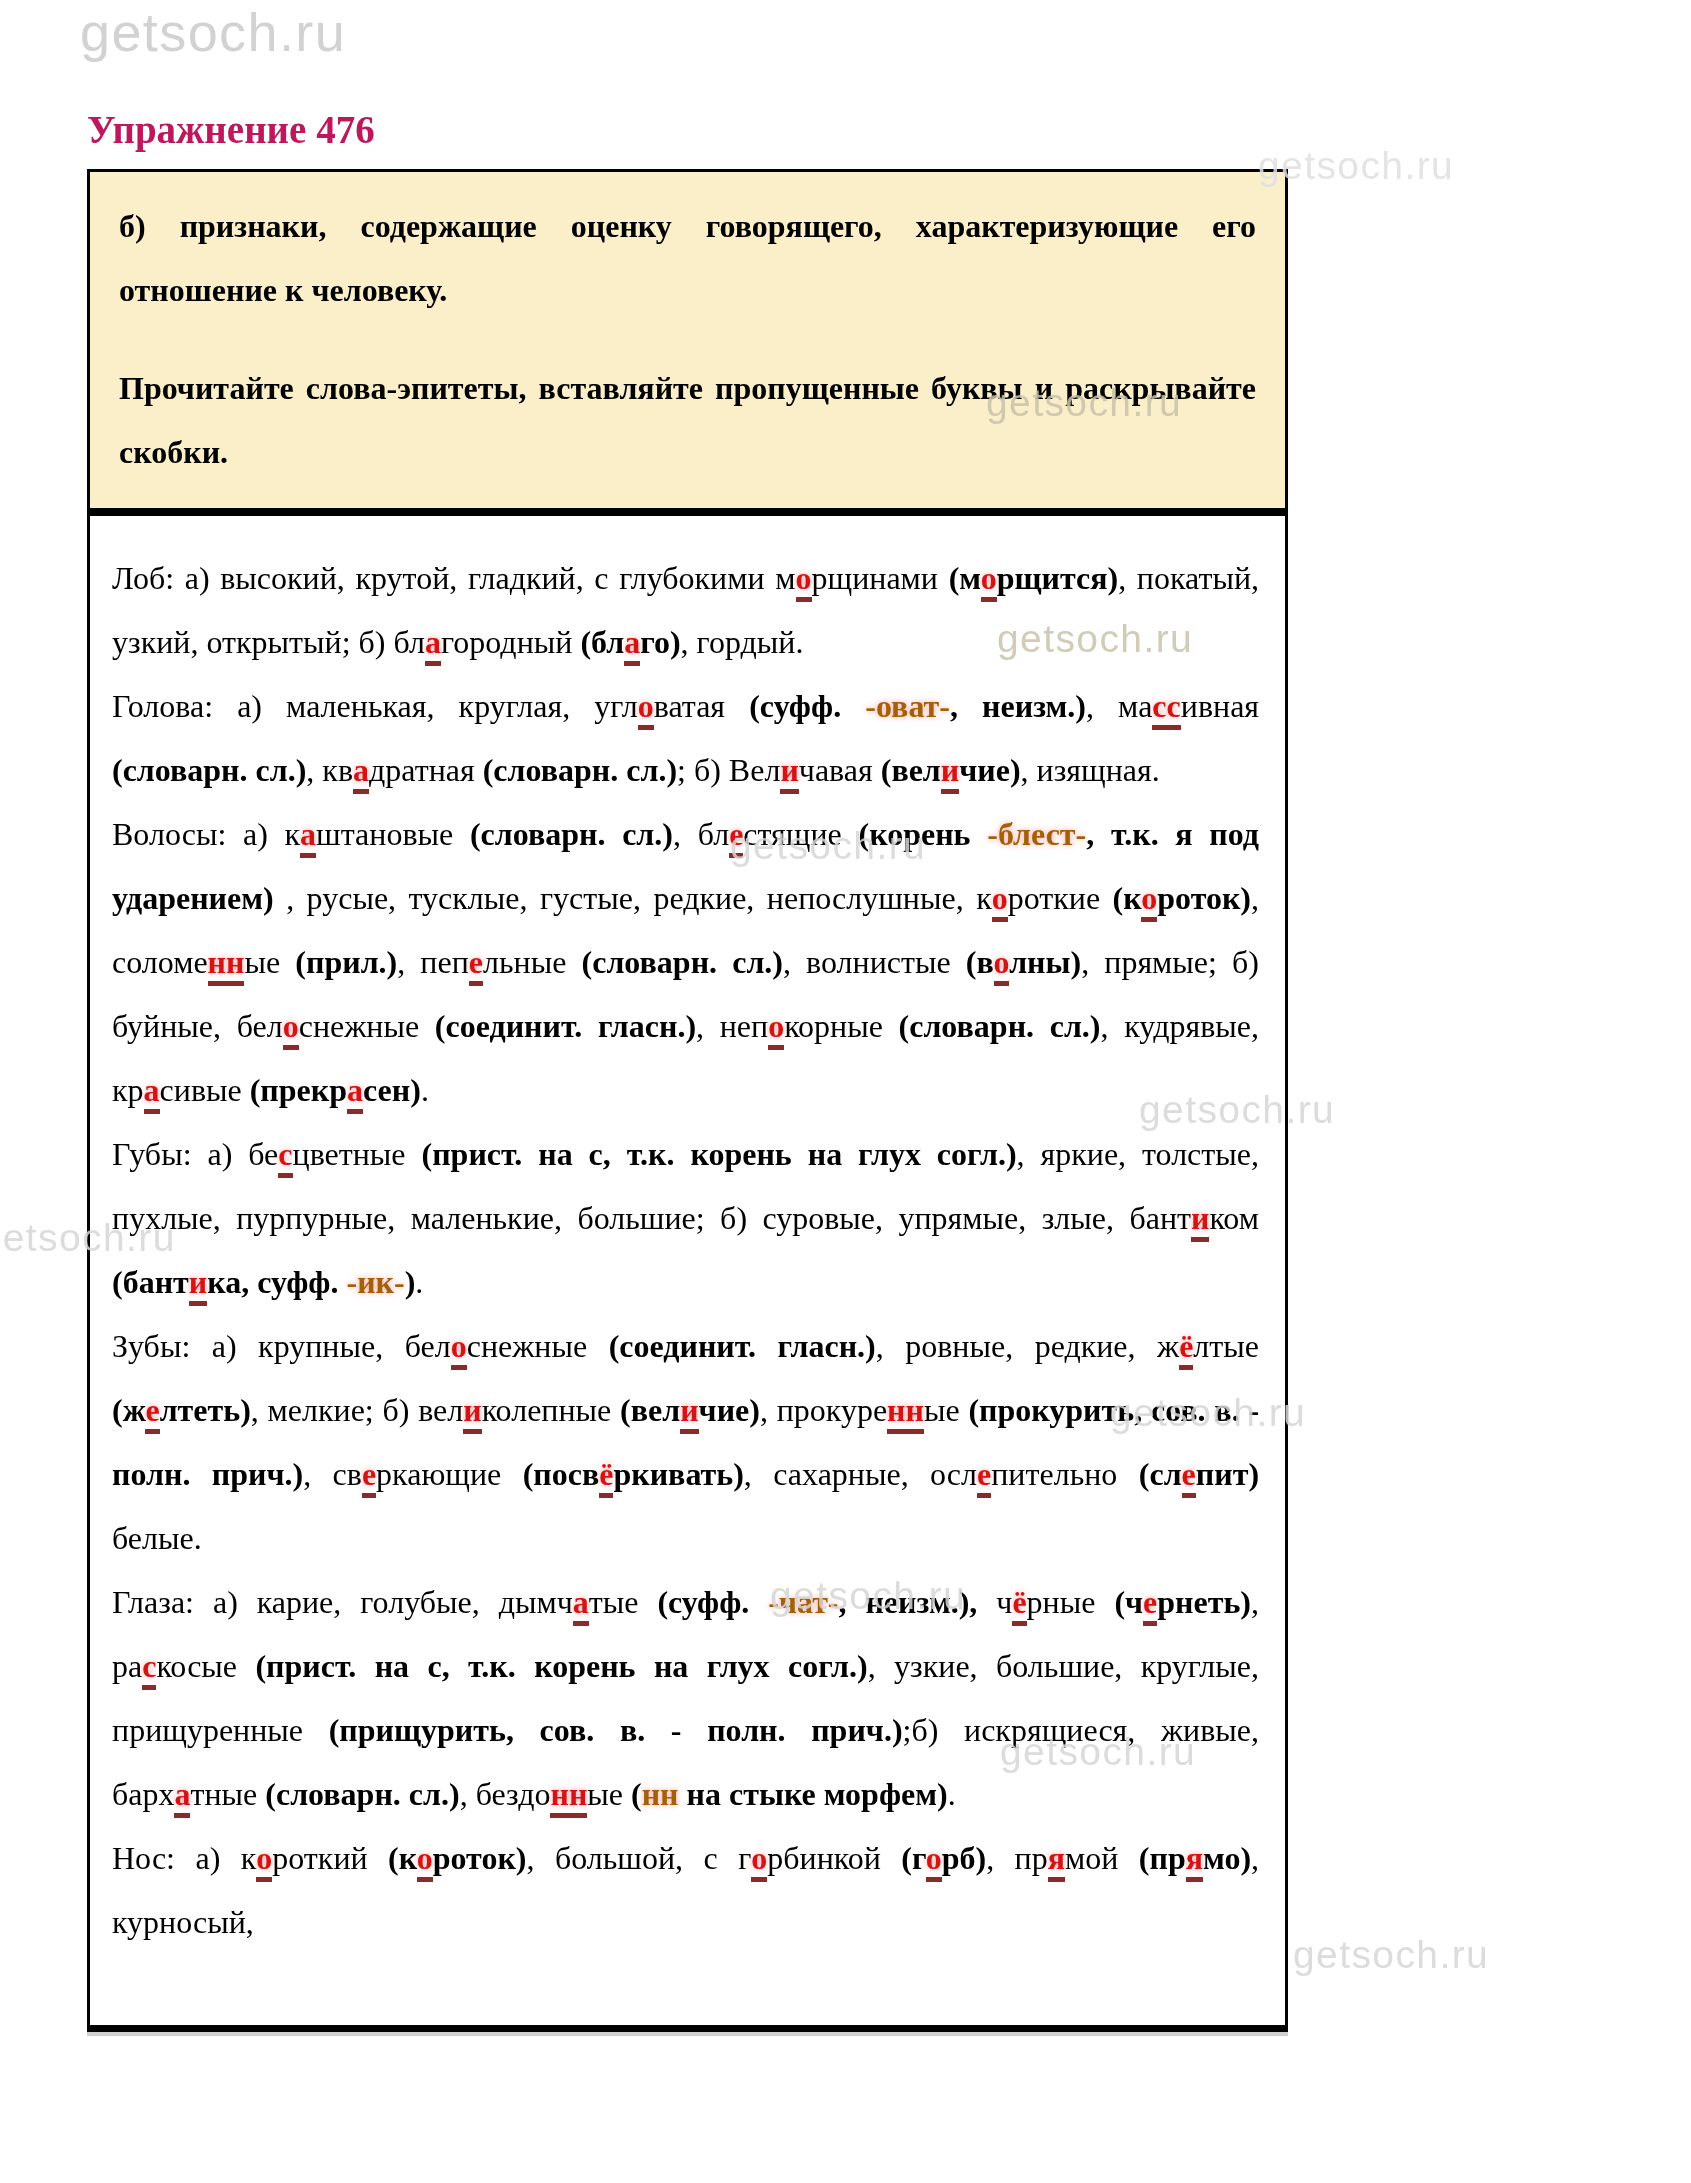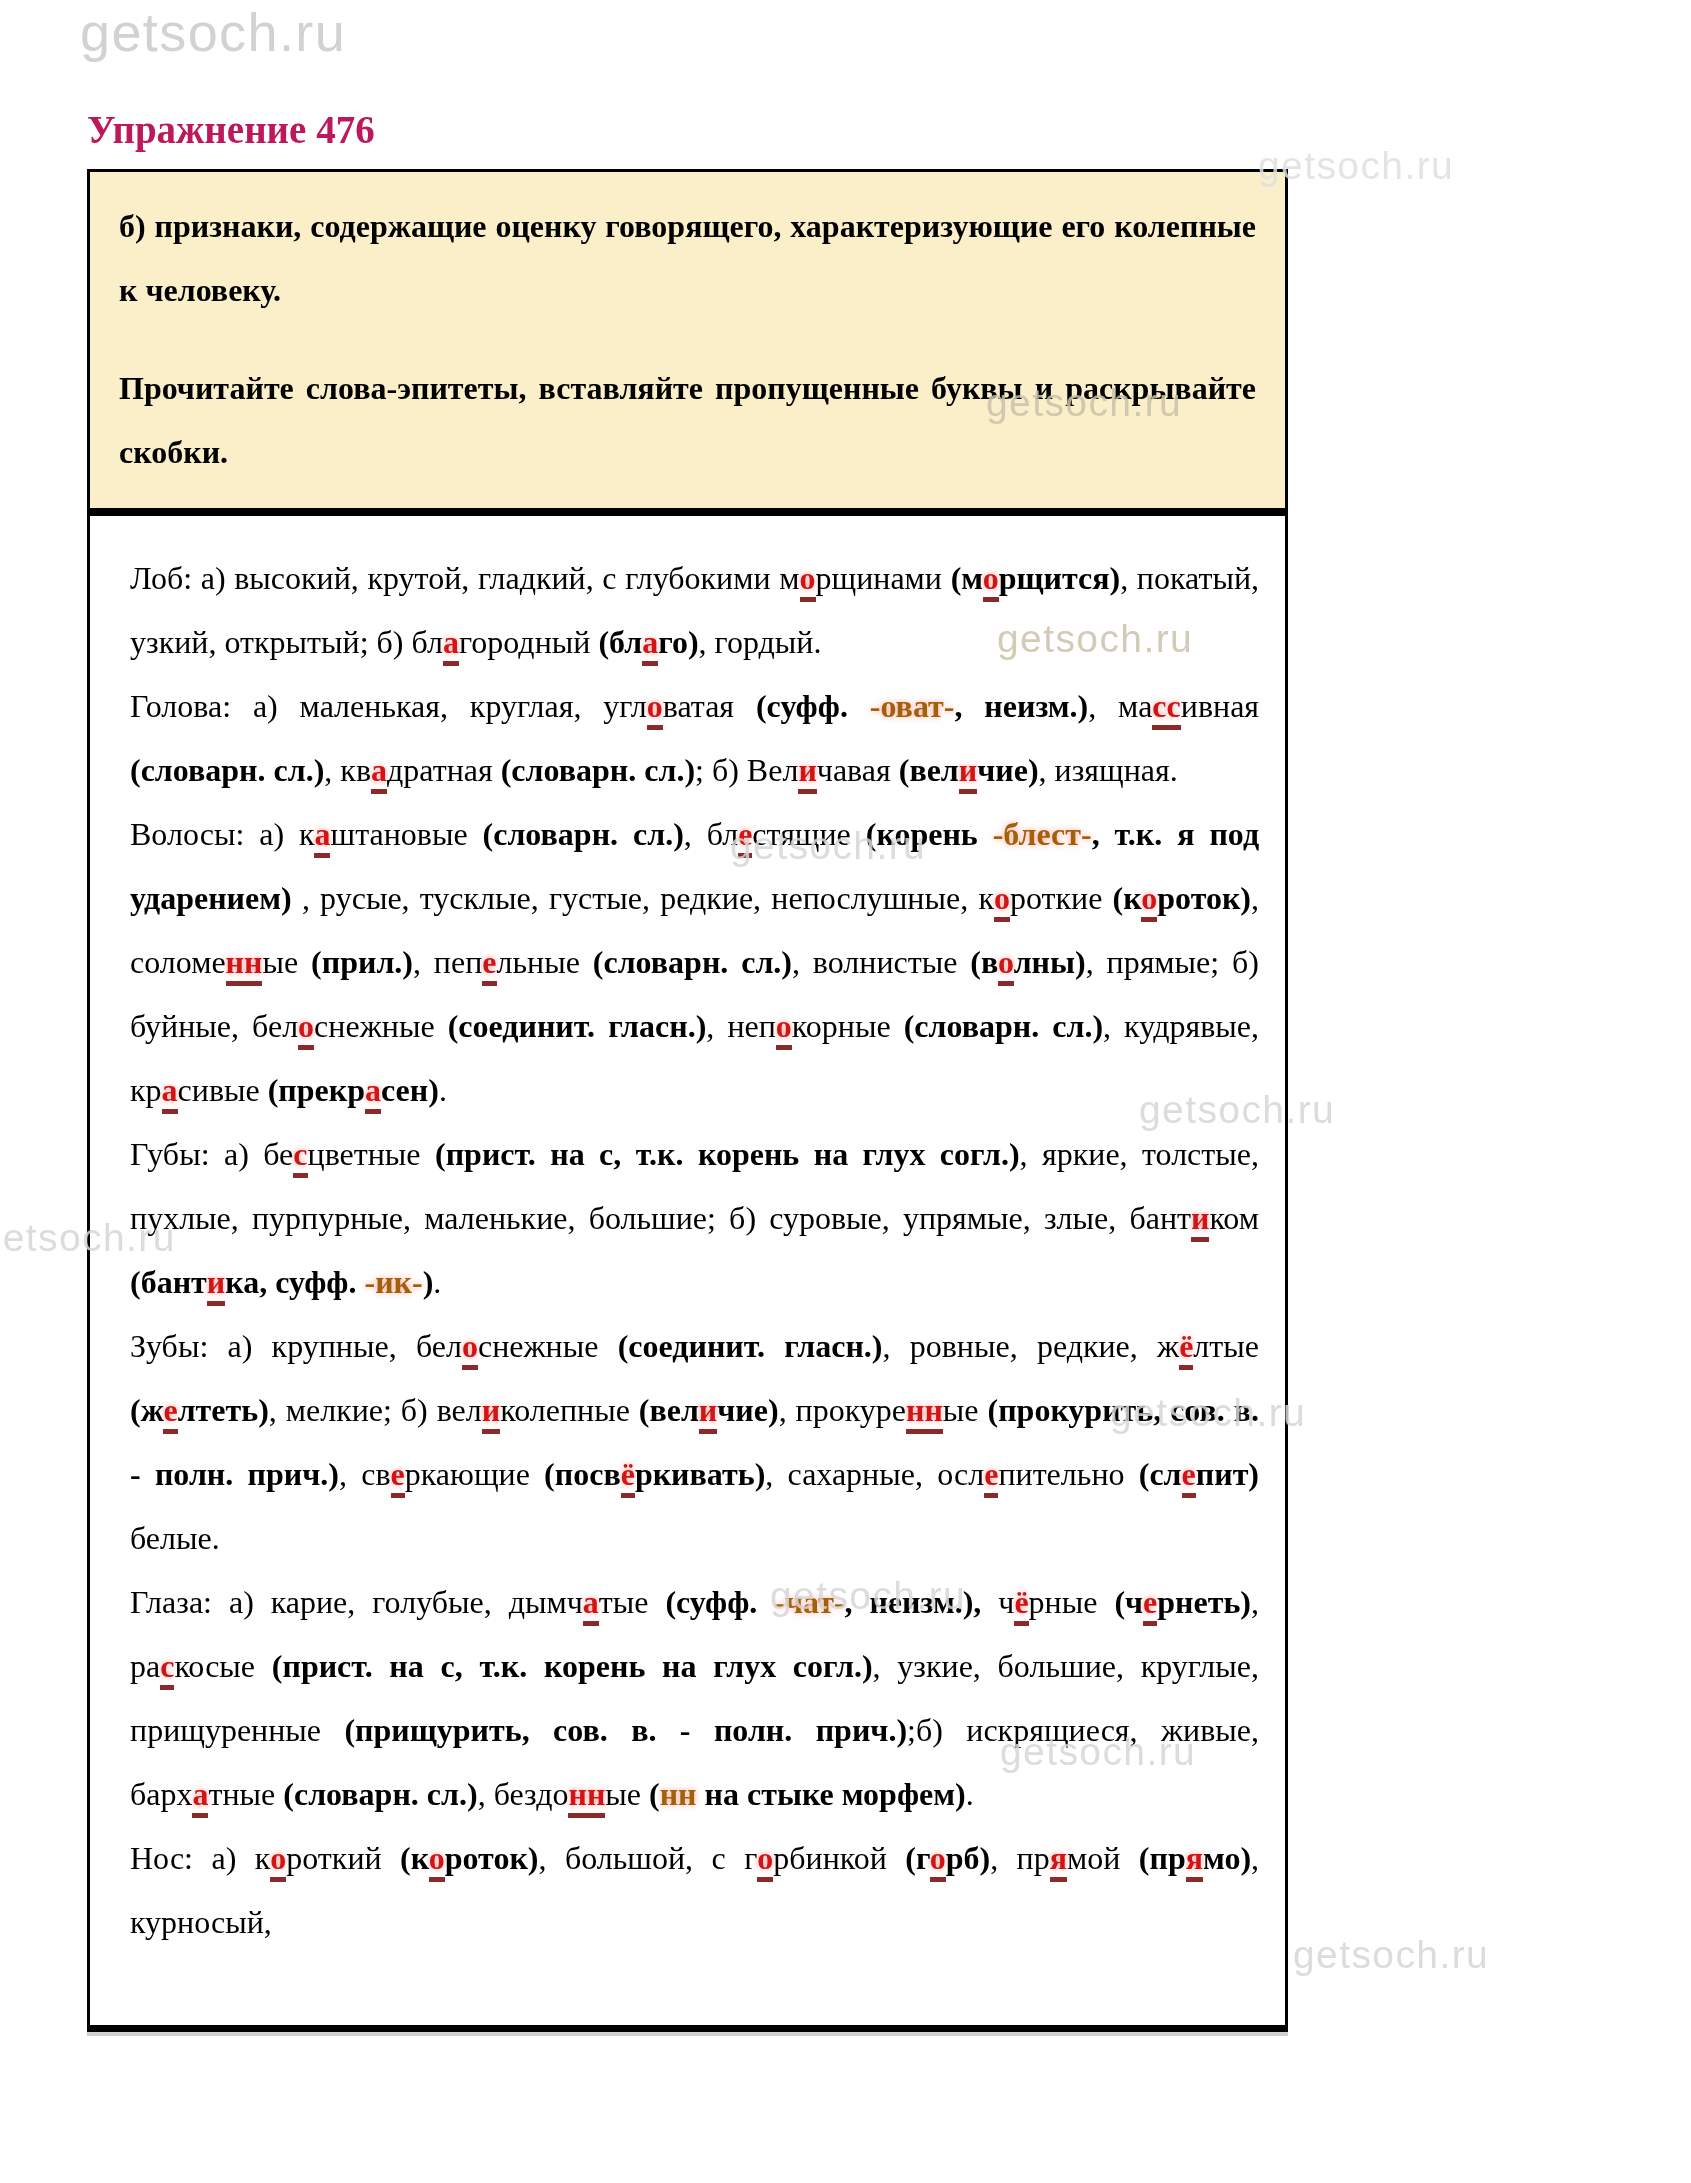--- a/index.html
+++ b/index.html
@@ -44,21 +44,21 @@
     margin:0;font-size:32px;line-height:64px;font-weight:bold;
     text-align:justify;color:#000;
   }
   .task-box p:last-child{margin-top:34px;}
 
   .answer-box{
     margin:0 84px 0 87px;
     background:#ffffff;
     border:3.4px solid #000;border-top:none;border-bottom:7.5px solid #000;
     box-shadow:0 4.1px 0 rgba(150,150,150,.45);
-    padding:30px 26px 71px 40px;
+    padding:30px 26px 71px 22px;
     position:relative;z-index:2;
   }
   .ans-p{margin:0;font-size:32px;line-height:64px;text-align:justify;color:#000;}
 
   .seg-b{font-weight:bold;}
   .seg-red{
     font-weight:bold;color:#a16207;
     text-shadow:0 0 6.8px rgba(255,90,90,.55);
   }
   .seg-redu{
@@ -80,21 +80,21 @@
   <span class="wm wm6">getsoch.ru</span>
   <span class="wm wm7">getsoch.ru</span>
   <span class="wm wm8">getsoch.ru</span>
   <span class="wm wm9">getsoch.ru</span>
   <span class="wm wm10">getsoch.ru</span>
   <span class="wm wm11">getsoch.ru</span>
 
   <h1 class="title">Упражнение 476</h1>
 
   <div class="task-box" id="task-box">
-      <p>б) признаки, содержащие оценку говорящего, характеризующие его колепные к человеку.</p>
+      <p>б) признаки, содержащие оценку говорящего, характеризующие его отношение к человеку.</p>
       <p>Прочитайте слова-эпитеты, вставляйте пропущенные буквы и раскрывайте скобки.</p>
     </div>
 
   <div class="answer-box" id="answer-box">
       <p class="ans-p"><span>Лоб: а) высокий, крутой, гладкий, с глубокими м</span><span class="seg-redu">о</span><span>рщинами </span><span class="seg-b">(м</span><span class="seg-redu">о</span><span class="seg-b">рщится)</span><span>, покатый, узкий, открытый; б) бл</span><span class="seg-redu">а</span><span>городный </span><span class="seg-b">(бл</span><span class="seg-redu">а</span><span class="seg-b">го)</span><span>, гордый.</span></p>
       <p class="ans-p"><span>Голова: а) маленькая, круглая, угл</span><span class="seg-redu">о</span><span>ватая </span><span class="seg-b">(суфф. </span><span class="seg-red">-оват-</span><span class="seg-b">, неизм.)</span><span>, ма</span><span class="seg-redu">сс</span><span>ивная </span><span class="seg-b">(словарн. сл.)</span><span>, кв</span><span class="seg-redu">а</span><span>дратная </span><span class="seg-b">(словарн. сл.)</span><span>; б) Вел</span><span class="seg-redu">и</span><span>чавая </span><span class="seg-b">(вел</span><span class="seg-redu">и</span><span class="seg-b">чие)</span><span>, изящная.</span></p>
       <p class="ans-p"><span>Волосы: а) к</span><span class="seg-redu">а</span><span>штановые </span><span class="seg-b">(словарн. сл.)</span><span>, бл</span><span class="seg-redu">е</span><span>стящие </span><span class="seg-b">(корень </span><span class="seg-red">-блест-</span><span class="seg-b">, т.к. я под ударением)</span><span> , русые, тусклые, густые, редкие, непослушные, к</span><span class="seg-redu">о</span><span>роткие </span><span class="seg-b">(к</span><span class="seg-redu">о</span><span class="seg-b">роток)</span><span>, соломе</span><span class="seg-redu">нн</span><span>ые </span><span class="seg-b">(прил.)</span><span>, пеп</span><span class="seg-redu">е</span><span>льные </span><span class="seg-b">(словарн. сл.)</span><span>, волнистые </span><span class="seg-b">(в</span><span class="seg-redu">о</span><span class="seg-b">лны)</span><span>, прямые; б) буйные, бел</span><span class="seg-redu">о</span><span>снежные </span><span class="seg-b">(соединит. гласн.)</span><span>, неп</span><span class="seg-redu">о</span><span>корные </span><span class="seg-b">(словарн. сл.)</span><span>, кудрявые, кр</span><span class="seg-redu">а</span><span>сивые </span><span class="seg-b">(прекр</span><span class="seg-redu">а</span><span class="seg-b">сен)</span><span>.</span></p>
       <p class="ans-p"><span>Губы: а) бе</span><span class="seg-redu">с</span><span>цветные </span><span class="seg-b">(прист. на с, т.к. корень на глух согл.)</span><span>, яркие, толстые, пухлые, пурпурные, маленькие, большие; б) суровые, упрямые, злые, бант</span><span class="seg-redu">и</span><span>ком </span><span class="seg-b">(бант</span><span class="seg-redu">и</span><span class="seg-b">ка, суфф. </span><span class="seg-red">-ик-</span><span class="seg-b">)</span><span>.</span></p>
       <p class="ans-p"><span>Зубы: а) крупные, бел</span><span class="seg-redu">о</span><span>снежные </span><span class="seg-b">(соединит. гласн.)</span><span>, ровные, редкие, ж</span><span class="seg-redu">ё</span><span>лтые </span><span class="seg-b">(ж</span><span class="seg-redu">е</span><span class="seg-b">лтеть)</span><span>, мелкие; б) вел</span><span class="seg-redu">и</span><span>колепные </span><span class="seg-b">(вел</span><span class="seg-redu">и</span><span class="seg-b">чие)</span><span>, прокуре</span><span class="seg-redu">нн</span><span>ые </span><span class="seg-b">(прокурить, сов. в. - полн. прич.)</span><span>, св</span><span class="seg-redu">е</span><span>ркающие </span><span class="seg-b">(посв</span><span class="seg-redu">ё</span><span class="seg-b">ркивать)</span><span>, сахарные, осл</span><span class="seg-redu">е</span><span>пительно </span><span class="seg-b">(сл</span><span class="seg-redu">е</span><span class="seg-b">пит)</span><span> белые.</span></p>
       <p class="ans-p"><span>Глаза: а) карие, голубые, дымч</span><span class="seg-redu">а</span><span>тые </span><span class="seg-b">(суфф. </span><span class="seg-red">-чат-</span><span class="seg-b">, неизм.),</span><span> ч</span><span class="seg-redu">ё</span><span>рные </span><span class="seg-b">(ч</span><span class="seg-redu">е</span><span class="seg-b">рнеть)</span><span>, ра</span><span class="seg-redu">с</span><span>косые </span><span class="seg-b">(прист. на с, т.к. корень на глух согл.)</span><span>, узкие, большие, круглые, прищуренные </span><span class="seg-b">(прищурить, сов. в. - полн. прич.)</span><span>;б) искрящиеся, живые, барх</span><span class="seg-redu">а</span><span>тные </span><span class="seg-b">(словарн. сл.)</span><span>, бездо</span><span class="seg-redu">нн</span><span>ые </span><span class="seg-b">(</span><span class="seg-red">нн</span><span class="seg-b"> на стыке морфем)</span><span>.</span></p>

